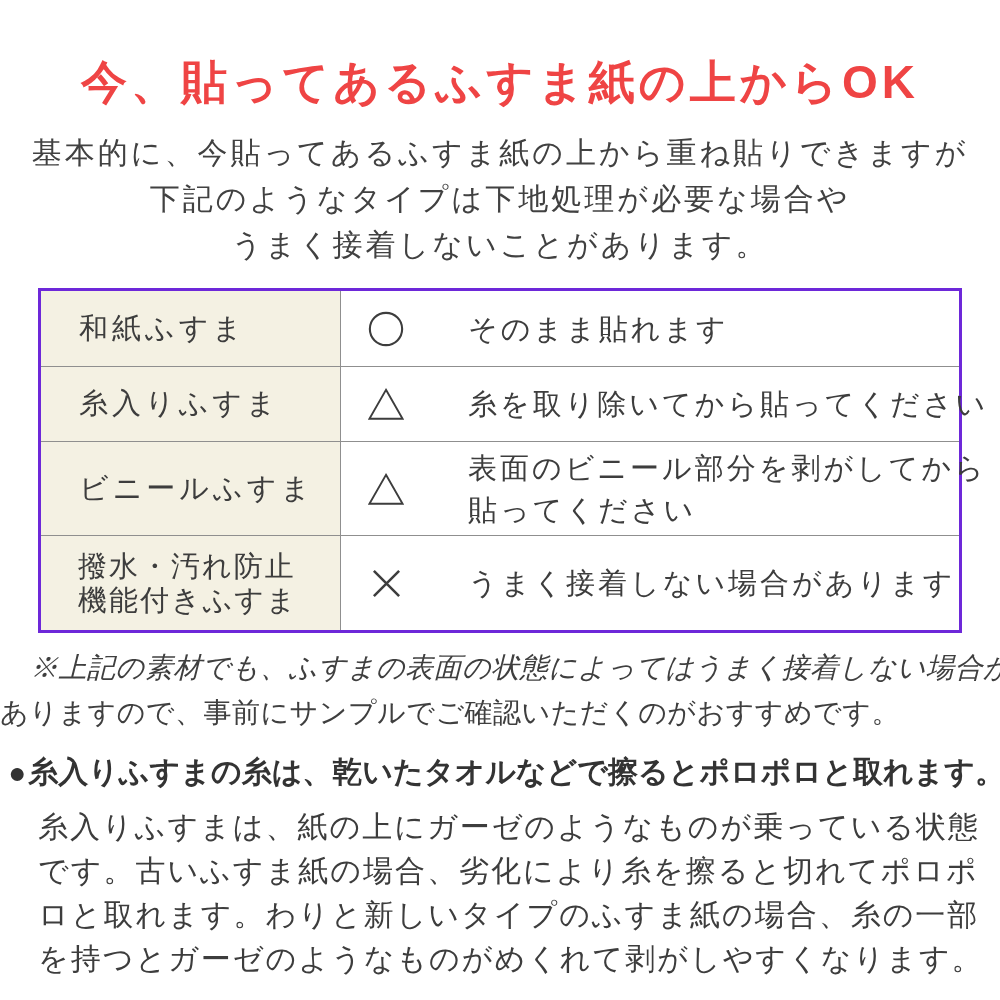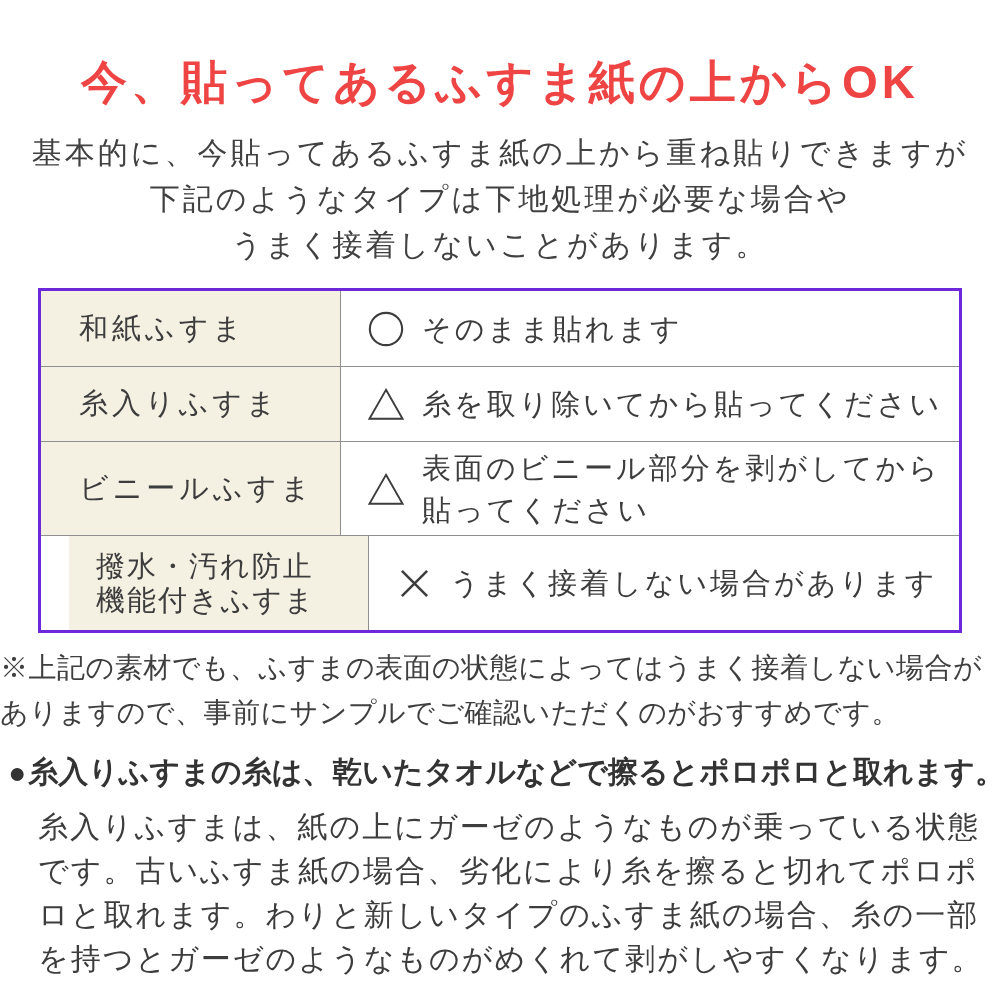--- a/index.html
+++ b/index.html
@@ -55,56 +55,55 @@
     border-right: 1px solid #8f8f8f;
     display: flex;
     flex-direction: column;
     justify-content: center;
     padding-left: 38px;
     font-size: 29px;
     letter-spacing: 4px;
     color: #3d3d3d;
   }
   .spec-row.r4 .cell-label {
-    padding-left: 27px;
+    padding-left: 37px;
     letter-spacing: 2px;
     line-height: 34px;
-    margin-left: 28px;
   }
   .cell-label div { white-space: nowrap; }
   .cell-instruction {
     flex: 1;
     display: flex;
     align-items: center;
     padding-left: 26px;
     font-size: 29px;
     letter-spacing: 3px;
     color: #3d3d3d;
   }
   .mark {
     width: 38px;
     flex: none;
     display: flex;
     align-items: center;
     justify-content: center;
     margin-right: 17px;
   }
   .instruction-text { line-height: 42px; }
-  .instruction-text div { white-space: nowrap; }
+  .instruction-text div { white-space: nowrap; margin-left: 46px; }
 
   .note {
     position: absolute;
     top: 645px; left: 0;
     width: 1000px;
     font-size: 28px;
     line-height: 45px;
     letter-spacing: 0.5px;
     color: #3f3f3f;
   }
-  .note-line1 { white-space: nowrap; }
+  .note-line1 { padding-left: 30px; white-space: nowrap; font-style: italic; }
   .note-line2 { white-space: nowrap; }
 
   .thread-heading {
     position: absolute;
     top: 752px; left: 8px;
     font-size: 30px;
     font-weight: bold;
     color: #333333;
     white-space: nowrap;
     display: flex;

